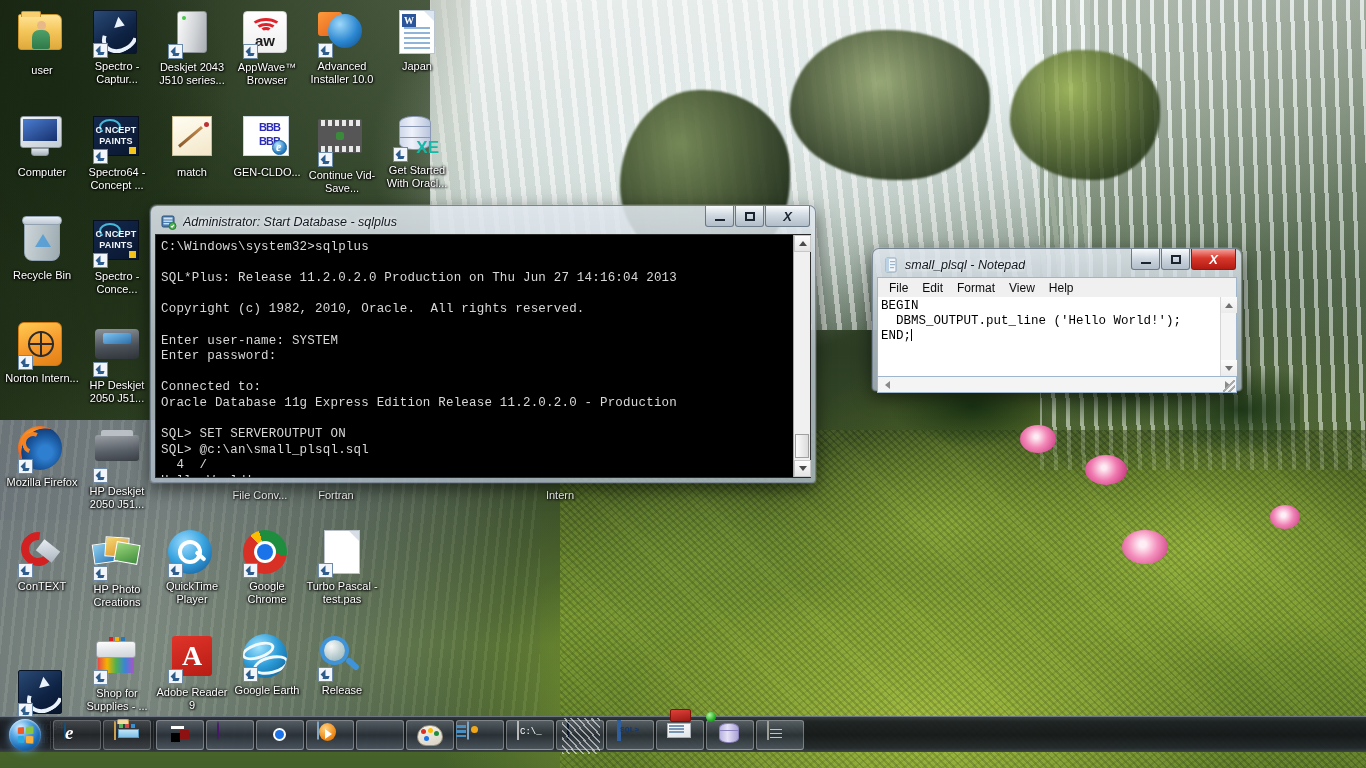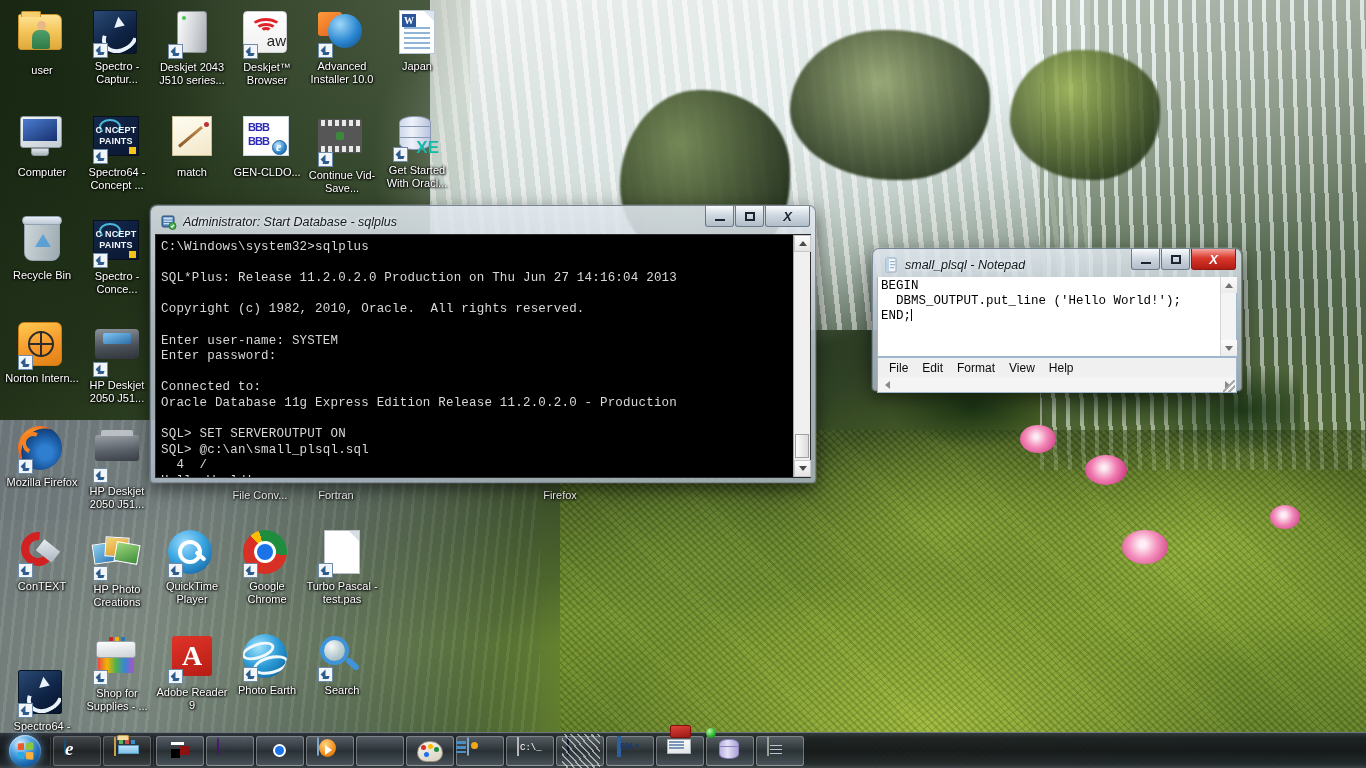--- a/index.html
+++ b/index.html
@@ -192,22 +192,22 @@
   .ico-appwave {
     width:44px;height:42px;margin-top:3px;
     background:linear-gradient(180deg,#ffffff,#f0f0f0);
     border:1px solid #cfcfcf; border-radius:4px; position:relative; overflow:hidden;
   }
   .aw-arc{ position:absolute; border:3px solid #e0232b; border-bottom-color:transparent;
     border-left-color:transparent; border-right-color:transparent; border-radius:50%; }
   .aw-a1{ left:6px; top:6px; width:32px; height:20px; }
   .aw-a2{ left:11px; top:11px; width:22px; height:14px; }
   .aw-a3{ left:16px; top:15px; width:12px; height:9px; }
-  .aw-txt{ position:absolute; left:0; right:0; bottom:3px; text-align:right;
-    font-family:"Liberation Sans",sans-serif; font-weight:normal; font-size:15px; color:#1d1d1d; }
+  .aw-txt{ position:absolute; left:0; right:0; bottom:3px; text-align:center;
+    font-family:"Liberation Sans",sans-serif; font-weight:bold; font-size:15px; color:#1d1d1d; }
 
   .ico-advinst {
     width:44px;height:44px;margin-top:2px;position:relative;
   }
   .ico-advinst::after{ content:""; position:absolute; left:10px; top:4px; width:34px;height:34px;
     border-radius:50%;
     background:radial-gradient(circle at 35% 30%, #9ed8fa, #2a86d0 55%, #12497f); }
   .ai-puz{ position:absolute; left:0; top:2px; width:24px;height:24px;
     background:linear-gradient(145deg,#ff9a3c,#e2611a); border-radius:3px; }
   .ai-puz::after{ content:""; position:absolute; right:-6px; top:7px; width:11px;height:11px;
@@ -253,21 +253,21 @@
   .ico-match::after{ content:""; position:absolute; left:6px; top:28px; width:30px;height:3px;
     background:linear-gradient(90deg,#8b5a2b,#c08b4e); transform:rotate(-40deg); transform-origin:left; }
   .ico-match::before{ content:""; position:absolute; left:31px; top:5px; width:5px;height:5px;
     background:#b33; border-radius:50%; }
 
   .ico-gen {
     width:46px;height:40px;margin-top:4px;
     background:#ffffff; border:1px solid #ccd6e0; position:relative; overflow:hidden;
   }
   .gen-b{ position:absolute; font:bold 11px/11px "Liberation Sans",sans-serif;
-     color:#2b2bb5; letter-spacing:-1px; }
+     color:#2b2bb5; letter-spacing:-1px;margin-left:11px; }
   .ico-ie-small{ position:absolute; right:1px; bottom:0; width:15px;height:15px; border-radius:50%;
      background:radial-gradient(circle at 35% 30%, #bfe6ff, #2f86c9 60%, #17558f);
      border:1px solid #1b5f9b; }
   .ico-ie-small::after{ content:"e"; position:absolute; left:3px; top:-1px;
      font:italic bold 12px/15px "Liberation Serif",serif; color:#fff; }
 
   .ico-film {
     width:44px;height:34px;margin-top:7px;
     background:#565656; border-radius:2px; position:relative;
   }
@@ -544,21 +544,21 @@
     border-bottom:4px solid transparent; border-right:5px solid #8a8a8a; }
   .np-right::after{ content:""; width:0;height:0; border-top:4px solid transparent;
     border-bottom:4px solid transparent; border-left:5px solid #8a8a8a; }
   .np-grip { position:absolute; right:1px; bottom:0; width:12px;height:12px;
     background:
       linear-gradient(135deg, transparent 45%, #a9a9a9 45%, #a9a9a9 55%, transparent 55%),
       linear-gradient(135deg, transparent 70%, #a9a9a9 70%, #a9a9a9 80%, transparent 80%); }
 
   
   #taskbar {
-    position:absolute; left:0; bottom:0; width:1366px; height:36px;
+    position:absolute; left:0; bottom:16px; width:1366px; height:36px;
     background: linear-gradient(180deg, rgba(46,52,58,0.93) 0%, rgba(26,30,35,0.95) 14%,
                  rgba(18,21,25,0.95) 52%, rgba(32,37,43,0.95) 88%, rgba(58,65,72,0.95) 100%);
     border-top:1px solid rgba(170,185,200,0.45);
     display:flex; align-items:center;margin-top:36px;
   }
   #start-orb {
     width:48px; height:34px; margin-left:1px; position:relative; cursor:pointer;
     display:flex; align-items:center; justify-content:center;
   }
   .orb {
@@ -773,21 +773,21 @@
       <div class="icon-cell" style="left: 229px; top: 8px;">
         <div class="icon-art">
           <div class="ico-appwave">
             <span class="aw-arc aw-a1"></span>
             <span class="aw-arc aw-a2"></span>
             <span class="aw-arc aw-a3"></span>
             <span class="aw-txt">aw</span>
           </div>
           <span class="sc-arrow"></span>
         </div>
-        <div class="icon-label">Deskjet™ Browser</div>
+        <div class="icon-label">AppWave™ Browser</div>
       </div>
       <div class="icon-cell" style="left: 304px; top: 8px;">
         <div class="icon-art">
           <div class="ico-advinst">
             <span class="ai-puz"></span>
           </div>
           <span class="sc-arrow"></span>
         </div>
         <div class="icon-label">Advanced Installer 10.0</div>
       </div>
@@ -980,37 +980,37 @@
         <div class="icon-label">Adobe Reader 9</div>
       </div>
       <div class="icon-cell" style="left: 229px; top: 632px;">
         <div class="icon-art">
           <div class="ico-gearth">
             <span class="ge-s1"></span>
             <span class="ge-s2"></span>
           </div>
           <span class="sc-arrow"></span>
         </div>
-        <div class="icon-label">Photo Earth</div>
+        <div class="icon-label">Google Earth</div>
       </div>
       <div class="icon-cell" style="left: 304px; top: 632px;">
         <div class="icon-art">
           <div class="ico-search">
             <span class="se-hdl"></span>
             <span class="se-ring"></span>
           </div>
           <span class="sc-arrow"></span>
         </div>
-        <div class="icon-label">Search</div>
+        <div class="icon-label">Release</div>
       </div>
     </div>
   <div id="occluded-layer">
       <div class="hidden-label" style="left: 222px; top: 489px;">File Conv...</div>
       <div class="hidden-label" style="left: 298px; top: 489px;">Fortran</div>
-      <div class="hidden-label" style="left: 522px; top: 489px;">Firefox</div>
+      <div class="hidden-label" style="left: 522px; top: 489px;">Intern</div>
     </div>
 
   <div class="win" id="console-win">
     <div class="win-frame">
       <div class="titlebar">
         <span class="title-ico">
           <svg width="16" height="16" viewBox="0 0 16 16">
             <rect x="1" y="2" width="12" height="11" rx="1.5" fill="#4a7fb5" stroke="#2d4f73"></rect>
             <rect x="2.5" y="3.5" width="9" height="2" fill="#cfe2f3"></rect>
             <rect x="2.5" y="6.5" width="9" height="1.4" fill="#cfe2f3"></rect>
@@ -1080,36 +1080,36 @@
             <span class="glyph-min"></span>
           </div>
           <div class="wbtn" title="Maximize">
             <span class="glyph-max"></span>
           </div>
           <div class="wbtn close" title="Close">
             <span class="glyph-close">X</span>
           </div>
         </div>
       </div>
+      <div id="np-menubar">
+          <div class="np-menu">File</div>
+          <div class="np-menu">Edit</div>
+          <div class="np-menu">Format</div>
+          <div class="np-menu">View</div>
+          <div class="np-menu">Help</div>
+        </div>
       <div id="np-textarea">
         <div id="np-text">BEGIN
   DBMS_OUTPUT.put_line ('Hello World!');
 END;<span class="np-caret"></span></div>
         <div id="np-vscroll">
           <div class="np-sb np-up"></div>
           <div class="np-sb np-dn bot"></div>
         </div>
       </div>
-      <div id="np-menubar">
-          <div class="np-menu">File</div>
-          <div class="np-menu">Edit</div>
-          <div class="np-menu">Format</div>
-          <div class="np-menu">View</div>
-          <div class="np-menu">Help</div>
-        </div>
       <div id="np-hscroll">
         <div class="np-hb np-left"></div>
         <div class="np-hb np-right"></div>
         <div class="np-grip"></div>
       </div>
     </div>
   </div>
 
   <div id="taskbar">
     <div id="start-orb" title="Start">

